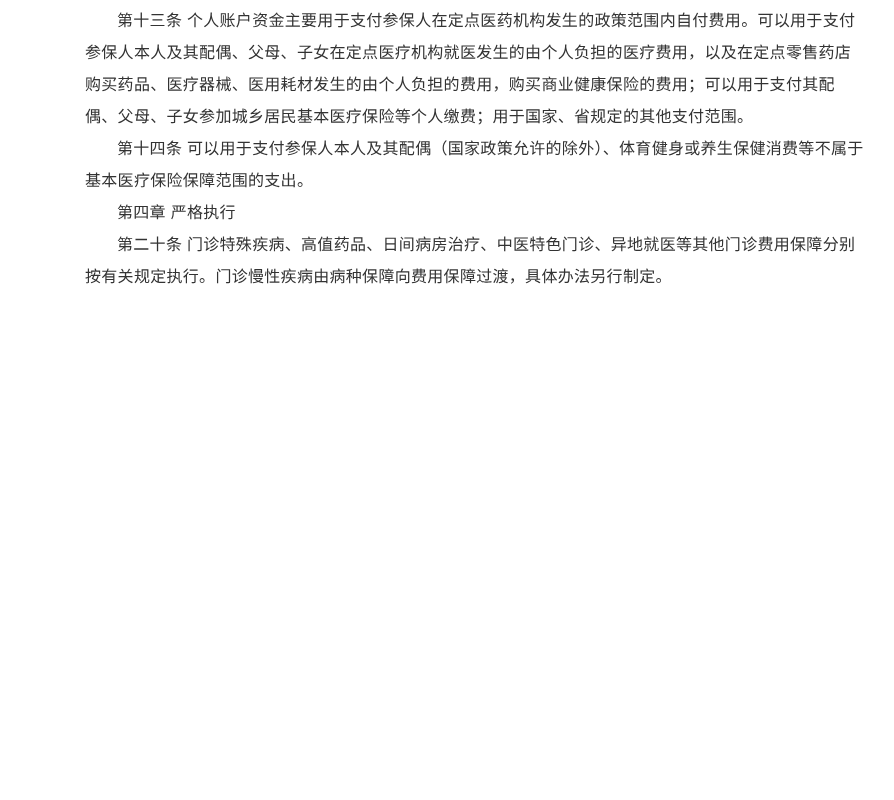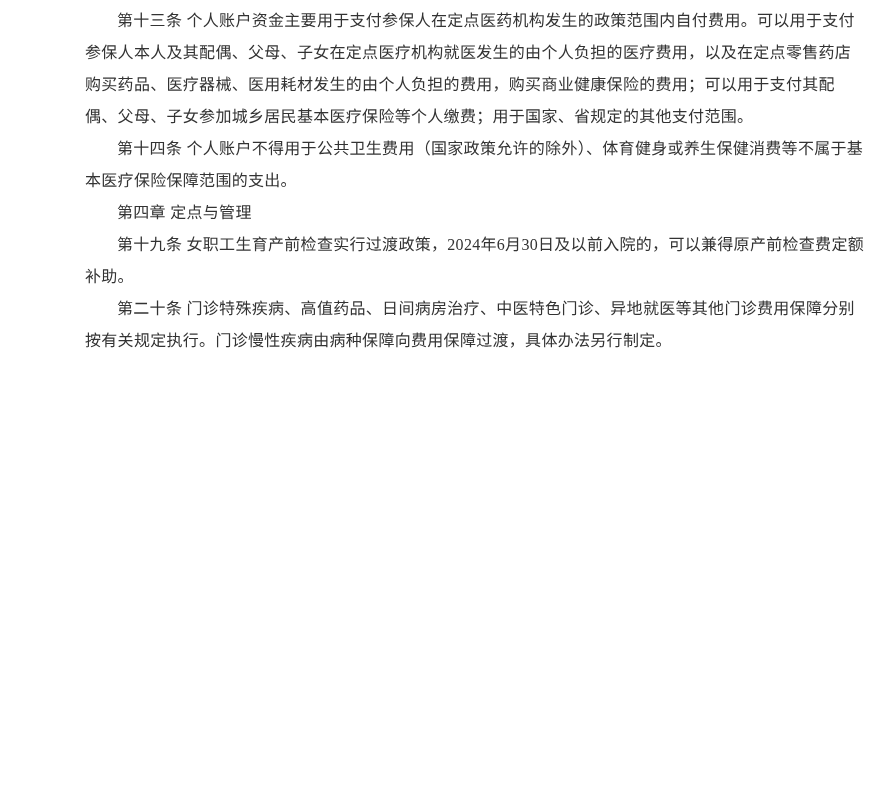--- a/index.html
+++ b/index.html
@@ -6,21 +6,21 @@
     margin: 0;
     padding: 0;
     background: #ffffff;
   }
   .page {
     position: relative;
     width: 894px;
     height: 800px;
     background: #ffffff;
     overflow: hidden;
-    font-family: Liberation Serif, serif;
+    font-family: Liberation Sans, sans-serif;
   }
   .doc-content {
     box-sizing: border-box;
     padding: 5px 30px 0 85px;
     color: #333333;
   }
   .doc-content p {
     margin: 0;
     padding: 0;
     font-size: 16px;
@@ -30,18 +30,17 @@
     letter-spacing: 0.3px;
     word-break: break-all;
   }
 </style>
 </head>
 <body>
 
 <main class="page">
   <article class="doc-content">
     <p>第十三条 个人账户资金主要用于支付参保人在定点医药机构发生的政策范围内自付费用。可以用于支付参保人本人及其配偶、父母、子女在定点医疗机构就医发生的由个人负担的医疗费用，以及在定点零售药店购买药品、医疗器械、医用耗材发生的由个人负担的费用，购买商业健康保险的费用；可以用于支付其配偶、父母、子女参加城乡居民基本医疗保险等个人缴费；用于国家、省规定的其他支付范围。</p>
-    <p>第十四条 个人账户不得用于公共卫生费用（国家政策允许的除外）、体育健身或养生保健消费等不属于基本医疗保险保障范围的支出。</p>
-    <p>第四章 定点与管理</p>
-    <p>第十九条 女职工生育产前检查实行过渡政策，2024年6月30日及以前入院的，可以兼得原产前检查费定额补助。</p>
+    <p>第十四条 可以用于支付参保人本人及其配偶（国家政策允许的除外）、体育健身或养生保健消费等不属于基本医疗保险保障范围的支出。</p>
+    <p>第四章 严格执行</p>
     <p>第二十条 门诊特殊疾病、高值药品、日间病房治疗、中医特色门诊、异地就医等其他门诊费用保障分别按有关规定执行。门诊慢性疾病由病种保障向费用保障过渡，具体办法另行制定。</p>
   </article>
 </main>
 
 </body></html>

